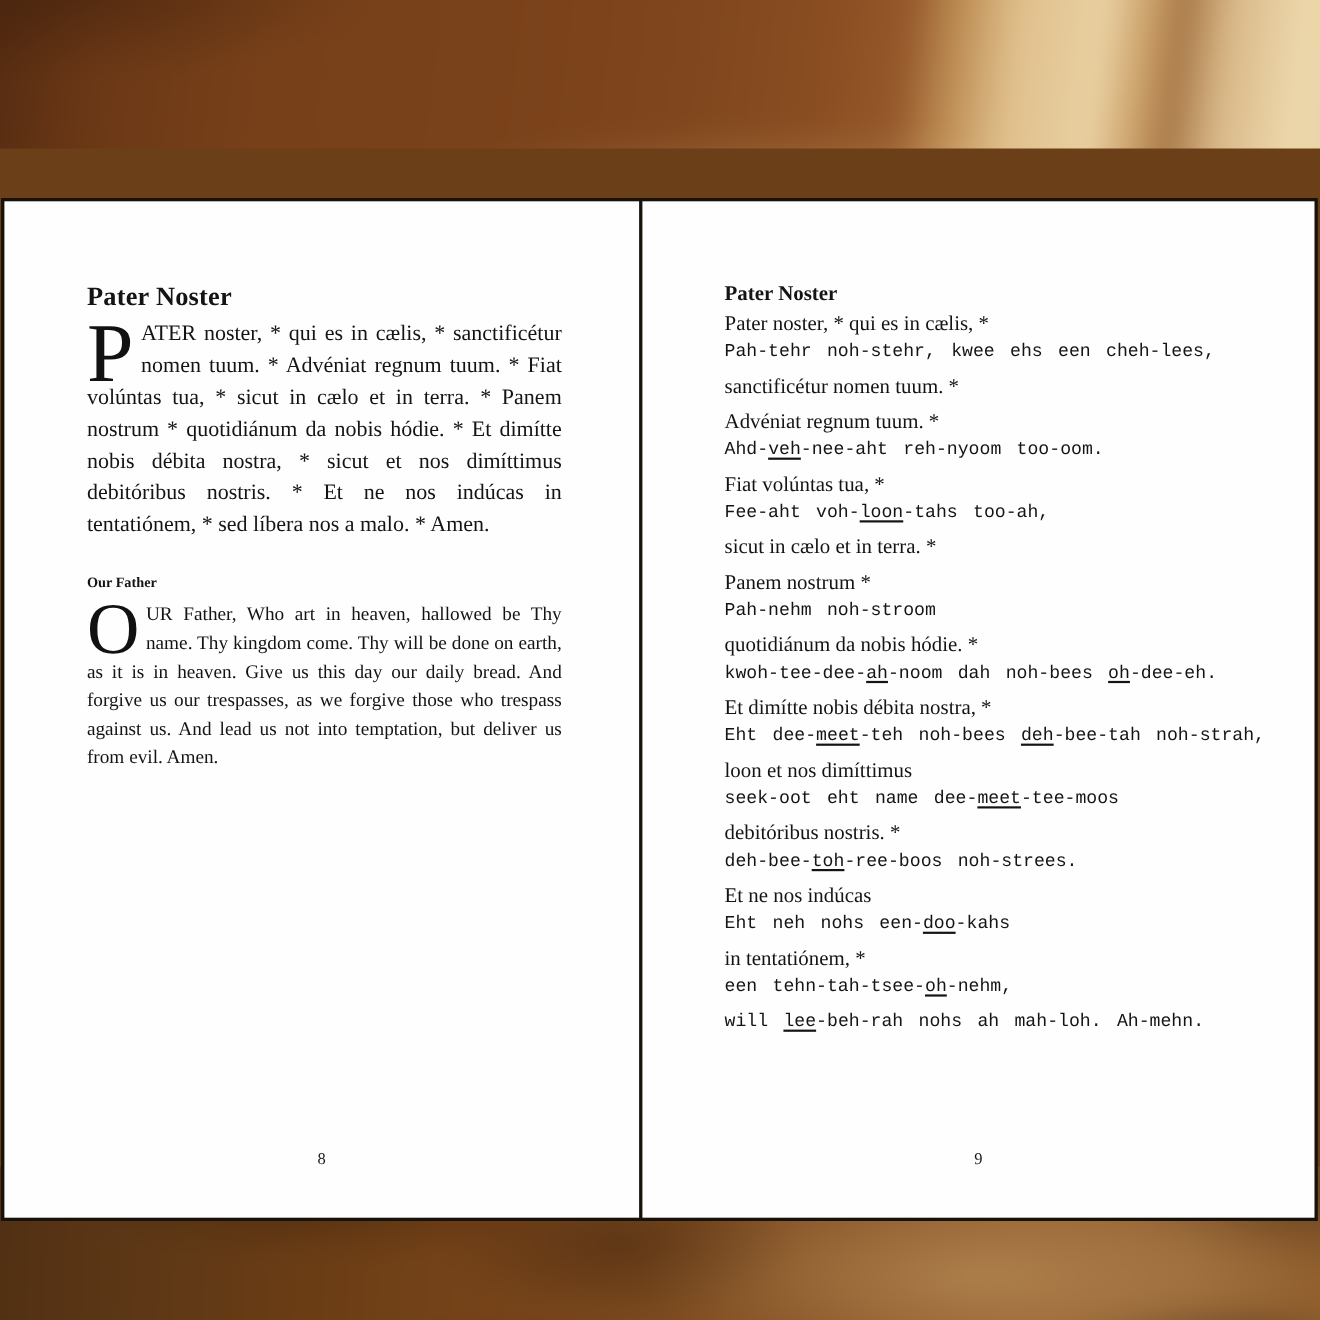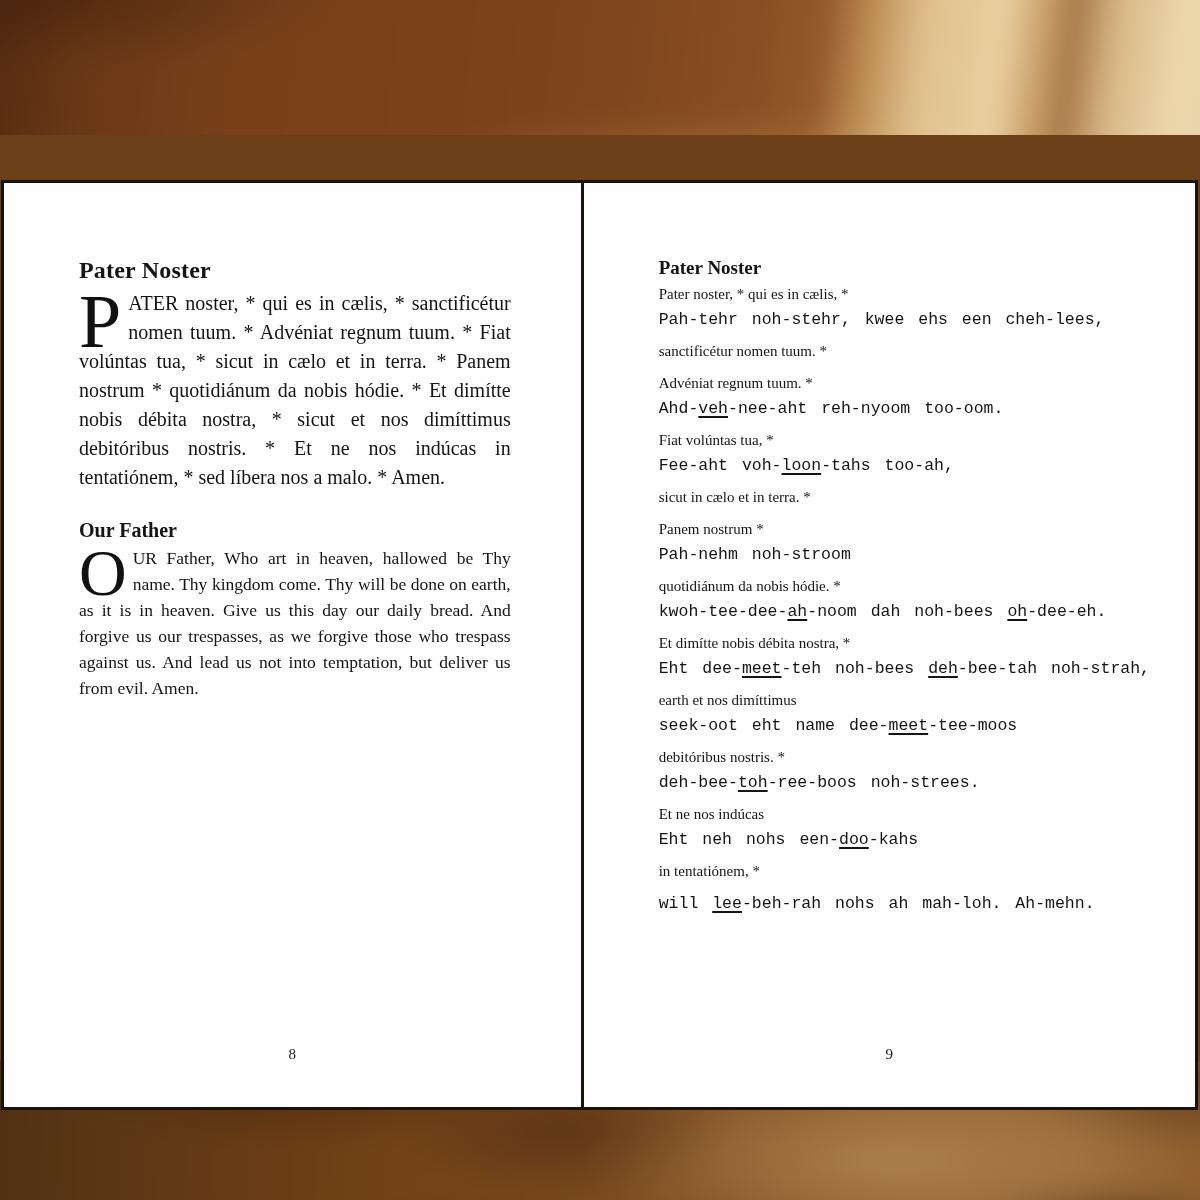--- a/index.html
+++ b/index.html
@@ -77,42 +77,42 @@
   .para.english { font-size: 17.5px; line-height: 26px; margin-top: 2px; }
   .dropcap {
     float: left;
     font-weight: normal;
     color: #111;
   }
   .dropcap-large { font-size: 76px; line-height: 56px; height: 54px; margin: 4px 7px 0 0; }
   .dropcap-small { font-size: 66px; line-height: 49px; height: 47px; margin: 3px 6px 0 0; }
   .sub-heading {
     margin: 25px 0 0 0;
-    font-size: 20px; line-height: 26px;
+    font-size: 13px; line-height: 26px;
     font-weight: bold;
   }
   .page-number {
     position: absolute;
     left: 0; right: 0; bottom: 44px;
     text-align: center;
     font-size: 15px;
     color: #1a1a1a;
   }
 
   
   .verse-heading {
     margin: 73px 0 0 0;
     font-size: 19px; line-height: 24px;
     font-weight: bold;
   }
   .verses { margin-top: 2px; }
   .verse { margin: 0 0 7px 0; }
   .verse-latin {
     font-family: "Liberation Serif", serif;
-    font-size: 15px; line-height: 25px;
+    font-size: 19px; line-height: 25px;
     white-space: nowrap;
   }
   .verse-phonetic {
     font-family: Liberation Mono, monospace;
     font-size: 16.5px; line-height: 25px;
     word-spacing: 4px;
     white-space: nowrap;
   }
   .syll-underline {
     text-decoration: underline;
@@ -180,36 +180,37 @@
     <div class="verse-latin">quotidiánum da nobis hódie. *</div>
     <div class="verse-phonetic"><span>kwoh-tee-dee-</span><span class="syll-underline">ah</span><span>-noom dah noh-bees </span><span class="syll-underline">oh</span><span>-dee-eh.</span></div>
   </div>
 
   <div class="verse">
     <div class="verse-latin">Et dimítte nobis débita nostra, *</div>
     <div class="verse-phonetic"><span>Eht dee-</span><span class="syll-underline">meet</span><span>-teh noh-bees </span><span class="syll-underline">deh</span><span>-bee-tah noh-strah,</span></div>
   </div>
 
   <div class="verse">
-    <div class="verse-latin">earth et nos dimíttimus</div>
+    <div class="verse-latin">loon et nos dimíttimus</div>
     <div class="verse-phonetic"><span>seek-oot eht name dee-</span><span class="syll-underline">meet</span><span>-tee-moos</span></div>
   </div>
 
   <div class="verse">
     <div class="verse-latin">debitóribus nostris. *</div>
     <div class="verse-phonetic"><span>deh-bee-</span><span class="syll-underline">toh</span><span>-ree-boos noh-strees.</span></div>
   </div>
 
   <div class="verse">
     <div class="verse-latin">Et ne nos indúcas</div>
     <div class="verse-phonetic"><span>Eht neh nohs een-</span><span class="syll-underline">doo</span><span>-kahs</span></div>
   </div>
 
   <div class="verse">
     <div class="verse-latin">in tentatiónem, *</div>
+    <div class="verse-phonetic"><span>een tehn-tah-tsee-</span><span class="syll-underline">oh</span><span>-nehm,</span></div>
   </div>
 
   <div class="verse">
     <div class="verse-phonetic"><span>will </span><span class="syll-underline">lee</span><span>-beh-rah nohs ah mah-loh. Ah-mehn.</span></div>
   </div>
 </div>
 
     <div class="page-number">9</div>
   </div>
 

